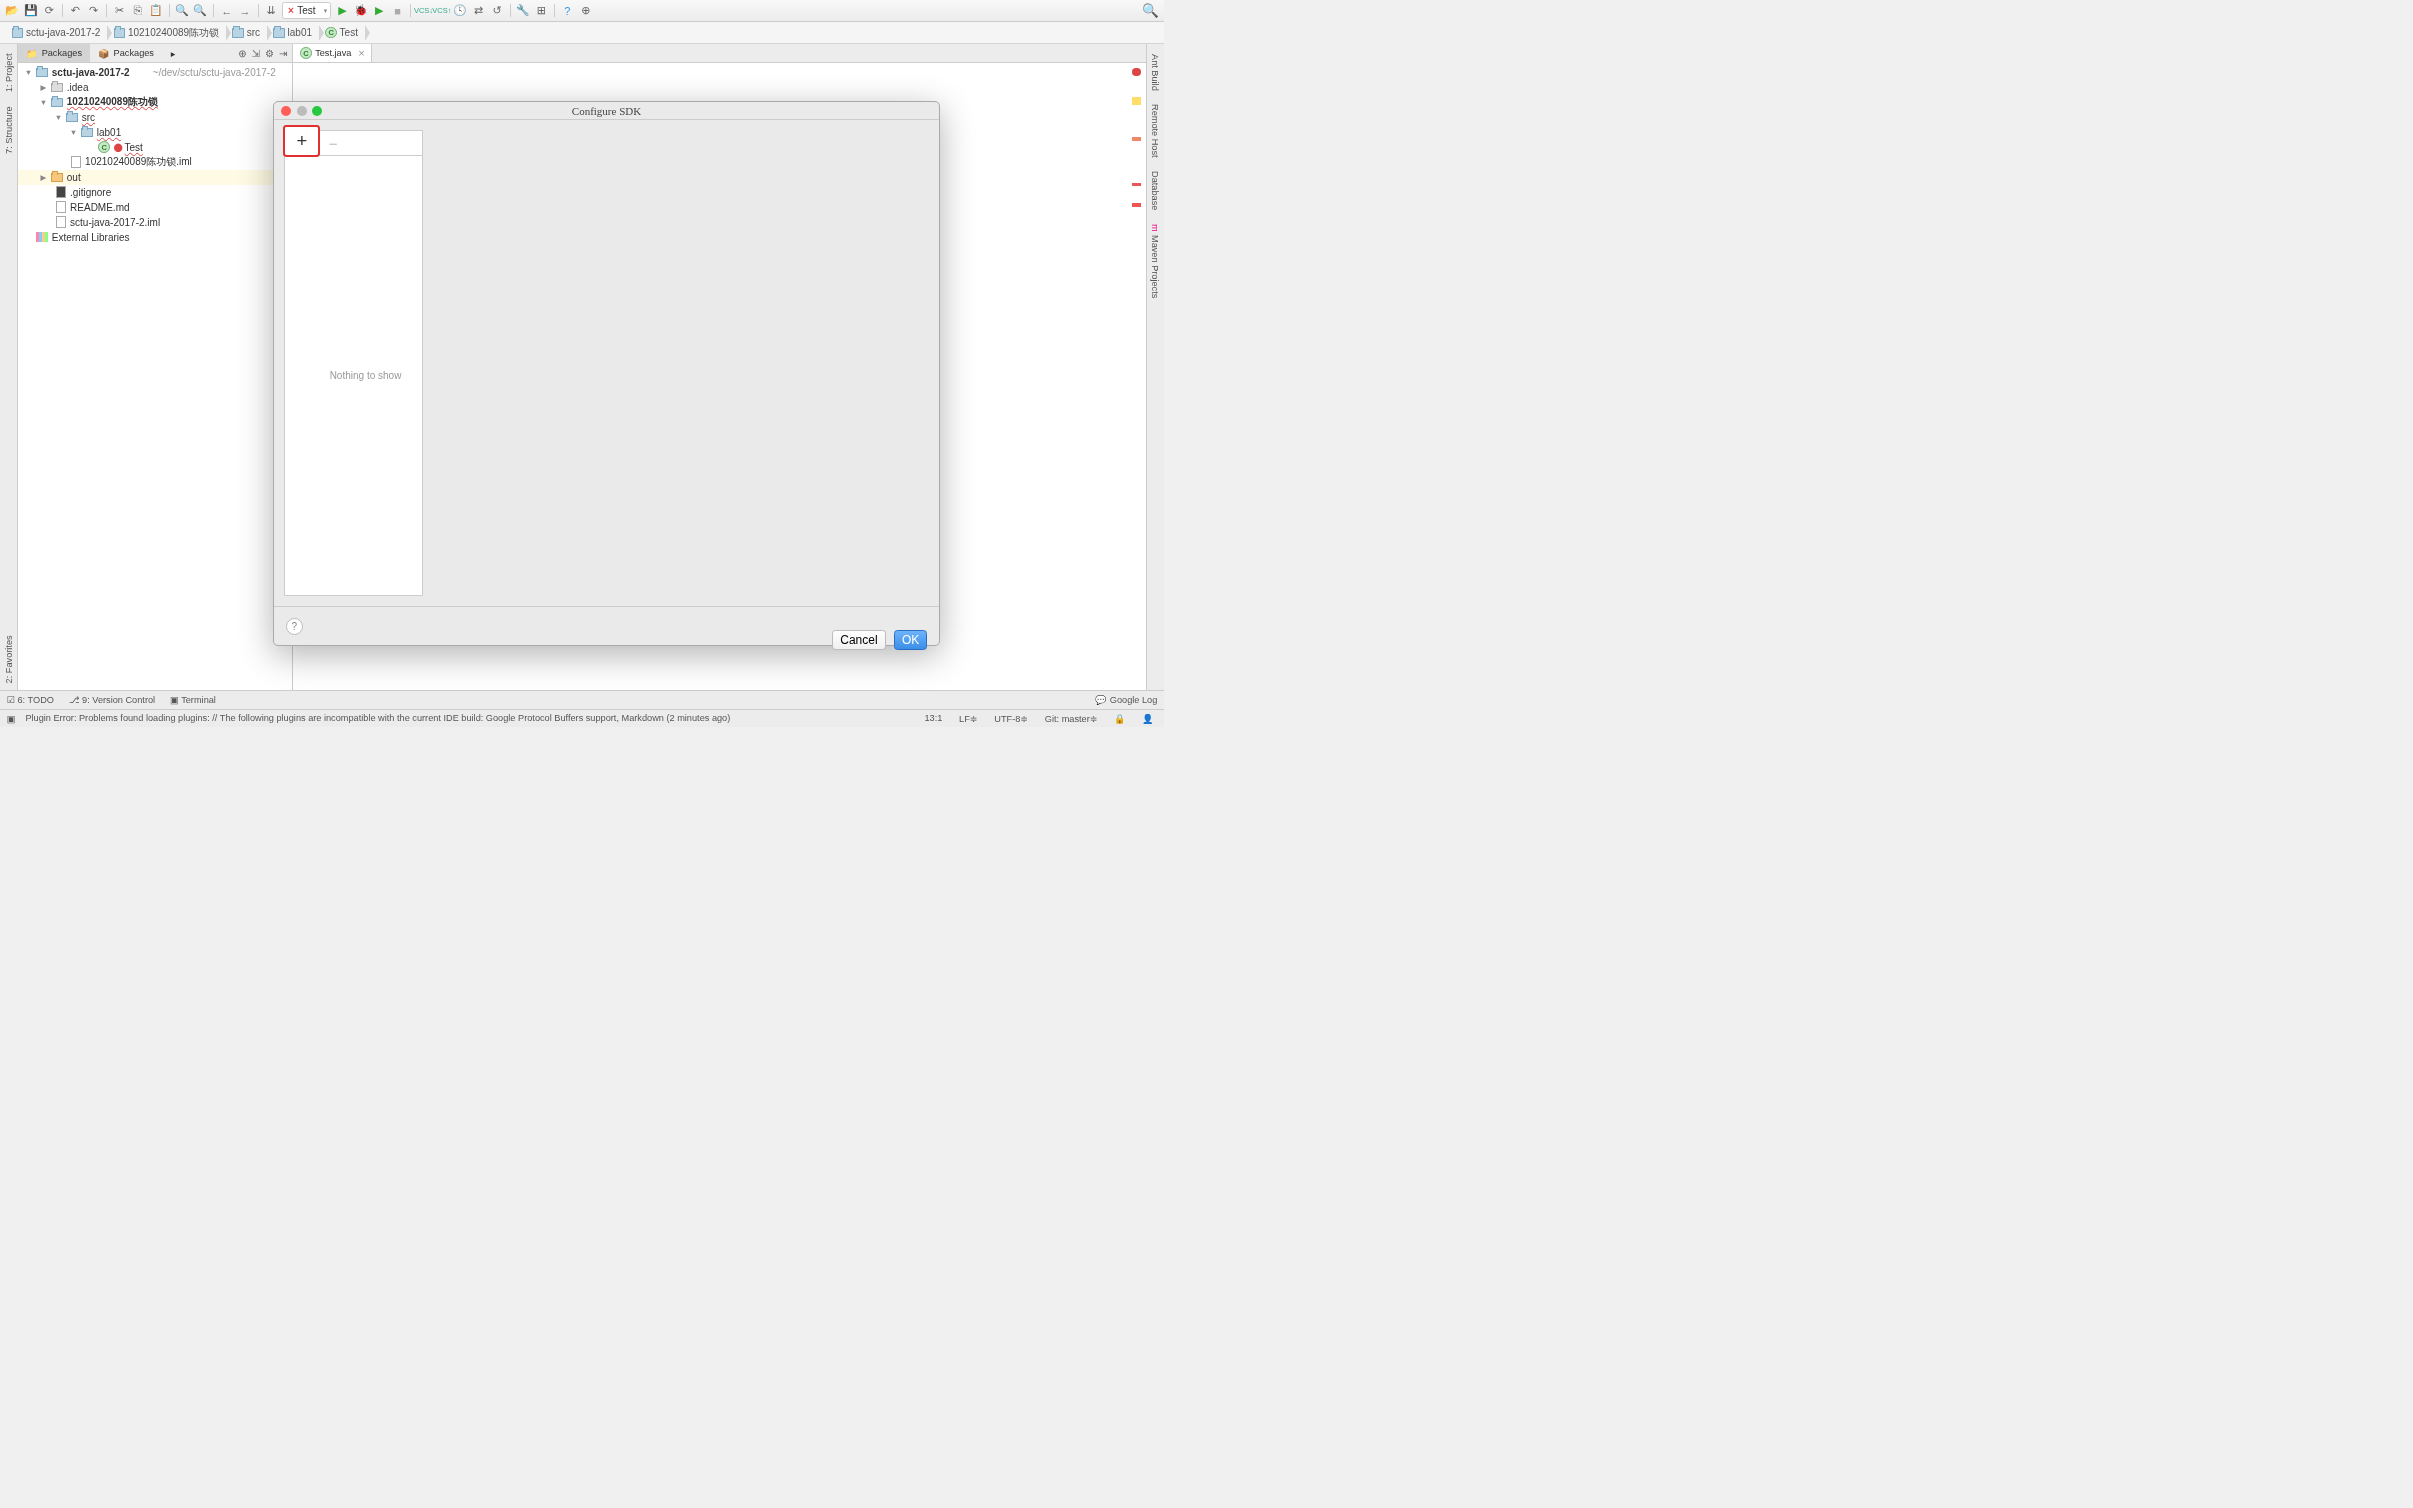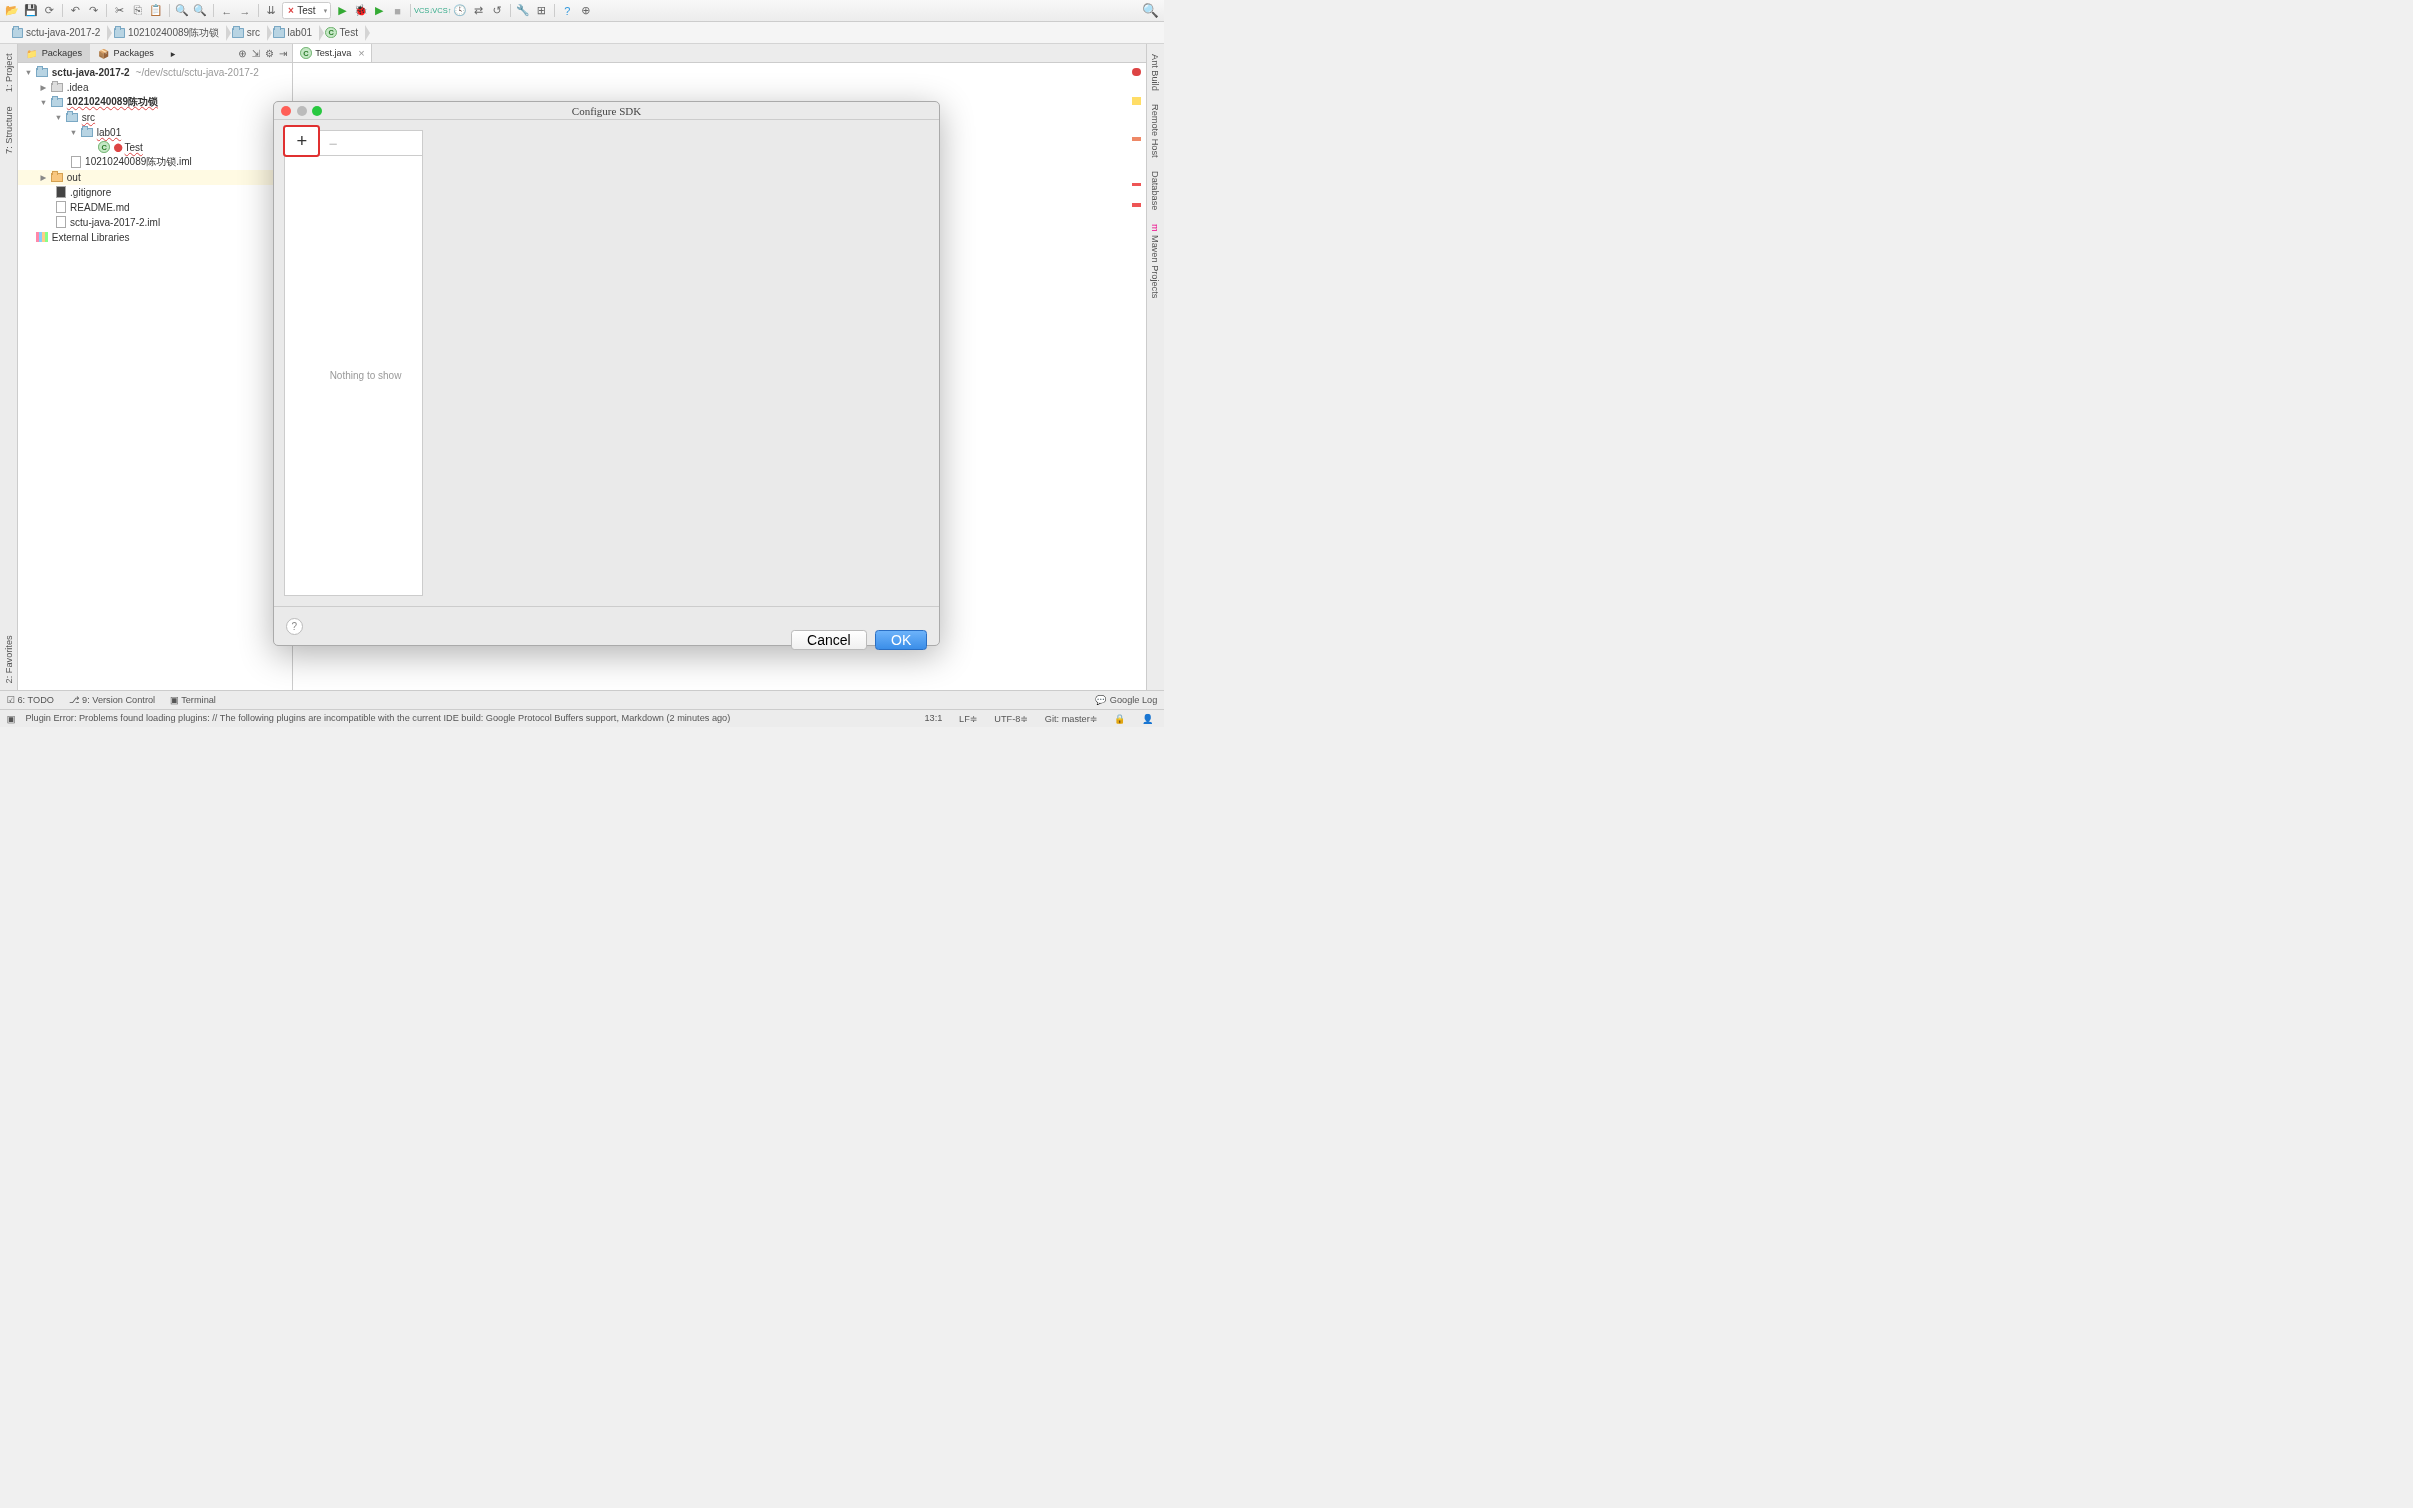--- a/index.html
+++ b/index.html
@@ -42,21 +42,21 @@
 .panel-tab-icons { margin-left: auto; display: flex; gap: 5px; padding-right: 5px; color: #666; }
 .panel-tab-icons span { cursor: pointer; font-size: 10px; }
 
 .tree { flex: 1; overflow: auto; padding: 1.7px 0; font-size: 10px; }
 .tree-row { display: flex; align-items: center; height: 15px; padding-left: 5px; cursor: pointer; white-space: nowrap; }
 .tree-row.hl { background: #fffae3; }
 .arrow { width: 10px; text-align: center; color: #888; font-size: 7.5px; }
 .tree-label { margin-left: 1.7px; }
 .tree-label.bold { font-weight: bold; }
 .tree-label.under { text-decoration: underline; text-decoration-style: wavy; text-decoration-color: #d44; }
-.tree-hint { color: #999; margin-left: 6px; }
+.tree-hint { color: #999; margin-left: 23px; }
 .folder-blue { width: 11.7px; height: 9.2px; background: #b8d4e3; border: 0.8px solid #7aa8c4; display: inline-block; margin: 0 2.5px; position: relative; }
 .folder-blue::before { content:""; position:absolute; top:-2.5px; left:0; width:4.2px; height:2.5px; background:#b8d4e3; border:0.8px solid #7aa8c4; border-bottom:none; }
 .folder-orange { width: 11.7px; height: 9.2px; background: #f8c77e; border: 0.8px solid #d4a050; display: inline-block; margin: 0 2.5px; position: relative; }
 .folder-orange::before { content:""; position:absolute; top:-2.5px; left:0; width:4.2px; height:2.5px; background:#f8c77e; border:0.8px solid #d4a050; border-bottom:none; }
 .folder-gray { width: 11.7px; height: 9.2px; background: #ddd; border: 0.8px solid #aaa; display: inline-block; margin: 0 2.5px; position: relative; }
 .folder-gray::before { content:""; position:absolute; top:-2.5px; left:0; width:4.2px; height:2.5px; background:#ddd; border:0.8px solid #aaa; border-bottom:none; }
 .file-i { width: 10px; height: 11.7px; background: #fff; border: 0.8px solid #aaa; display: inline-block; margin: 0 2.5px; }
 .lib-i { width: 11.7px; height: 10px; display: inline-block; margin: 0 2.5px; background: linear-gradient(90deg,#f8a 0 25%,#8cf 25% 50%,#fc8 50% 75%,#8f8 75% 100%); }
 
 
@@ -91,21 +91,21 @@
 .sdk-toolbar { height: 25px; border-bottom: 0.8px solid #ccc; display: flex; align-items: center; }
 .add-btn { width: 37px; height: 32px; border: 2.5px solid #e03030; border-radius: 3.4px; display: flex; align-items: center; justify-content: center; font-size: 18.4px; color: #333; cursor: pointer; margin: -5px 3.4px 0 -1.7px; background: #fff; font-weight: 300; }
 .rem-btn { font-size: 15px; color: #bbb; padding: 0 5px; cursor: pointer; }
 .nothing { flex: 1; display: flex; align-items: center; justify-content: center; color: #999; font-size: 10px; padding-left: 24px; }
 
 .sdk-detail { flex: 1; display: flex; align-items: center; justify-content: center; color: #555; font-size: 10px; padding: 10px; }
 
 .dialog-footer { height: 39px; border-top: 0.8px solid #ccc; display: flex; align-items: center; padding: 0 11.7px; gap: 8.4px; }
 .help-btn { width: 17px; height: 17px; border-radius: 50%; border: 0.8px solid #bbb; background: #fff; display: flex; align-items: center; justify-content: center; color: #888; cursor: pointer; }
 .spacer { flex: 1; }
-.btn { height: 20px; padding: 0 15px; border-radius: 3.4px; border: 0.8px solid #bbb; background: linear-gradient(#fff,#f0f0f0); cursor: pointer; font-size: 14px; margin-top: 28px; }
+.btn { height: 20px; padding: 0 7px; border-radius: 3.4px; border: 0.8px solid #bbb; background: linear-gradient(#fff,#f0f0f0); cursor: pointer; font-size: 12px; margin-top: 28px; }
 .btn.primary { background: linear-gradient(#6db3fa,#3b8ee8); border-color: #2a6fc4; color: #fff; }
 
 
 .bottom-tabs { height: 18.4px; background: #ececec; border-top: 0.8px solid #ccc; display: flex; align-items: center; padding: 0 6.7px; gap: 15px; font-size: 9.2px; color: #555; }
 .bottom-tabs .right { margin-left: auto; display: flex; align-items: center; gap: 3.4px; }
 
 
 .statusbar { height: 18.4px; background: #ececec; border-top: 0.8px solid #ccc; display: flex; align-items: center; padding: 0 6.7px; font-size: 9.2px; color: #555; gap: 10px; }
 .statusbar .msg { flex: 1; overflow: hidden; text-overflow: ellipsis; white-space: nowrap; }
 .statusbar .seg { padding: 0 3.4px; }

